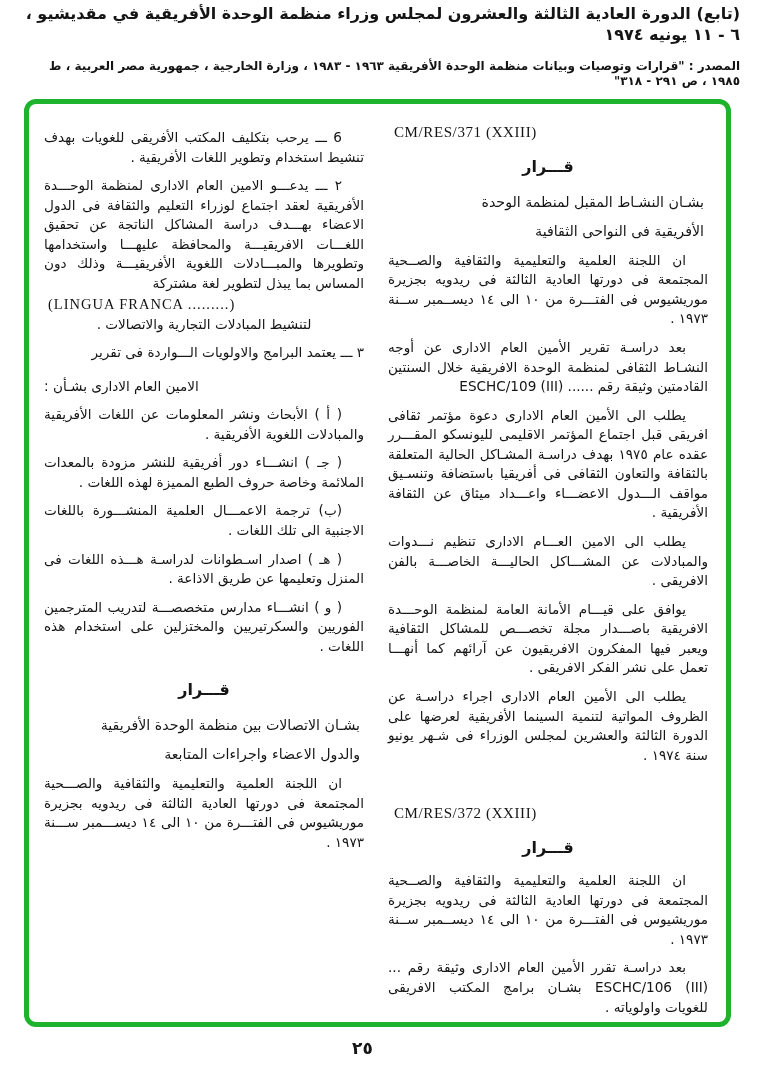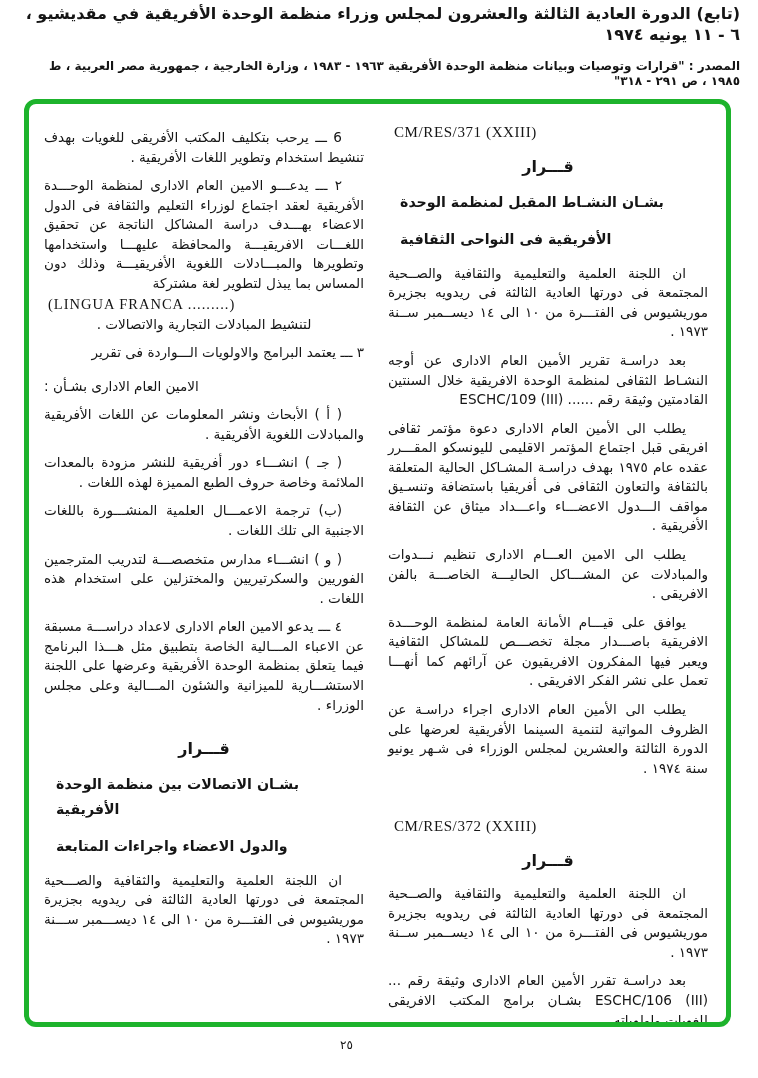--- a/index.html
+++ b/index.html
@@ -74,25 +74,25 @@
     margin: 0 0 6px 0;
     padding-left: 6px;
   }
   .kind {
     text-align: center;
     font-weight: bold;
     font-size: 16px;
     margin: 16px 0 14px 0;
   }
   .subtitle {
-    text-align: left;
-    font-weight: bold;
+    text-align: right;
+    font-weight: normal;
     font-size: 14.2px;
     line-height: 1.75;
-    margin: 12px;
+    margin: 4px;
   }
   .para {
     text-align: justify;
     text-indent: 22px;
     font-size: 13.6px;
     line-height: 1.44;
     margin: 9px 0 0 0;
   }
   .para.first {
     margin-top: 7px;
@@ -118,23 +118,23 @@
     font-size: 13.6px;
     line-height: 1.44;
     margin: 14px 0 0 0;
   }
   .section-gap { margin-top: 40px; }
   .section-gap-sm { margin-top: 24px; }
   
   .page-number {
     position: absolute;
     top: 1038px;
-    left: 340px;
-    font-size: 12px;
-    font-weight: normal;
+    left: 352px;
+    font-size: 17px;
+    font-weight: bold;
     direction: rtl;
   }
 </style>
 </head>
 <body>
 
 <div class="page">
 
   <div class="page-header">
     <div class="hdr-line1">(تابع) الدورة العادية الثالثة والعشرون لمجلس وزراء منظمة الوحدة الأفريقية في مقديشيو ، ٦ - ١١ يونيه ١٩٧٤</div>
@@ -171,22 +171,22 @@
         <section>
           <p class="para" style="margin-top:4px">6 ـــ يرحب بتكليف المكتب الأفريقى للغويات بهدف تنشيط استخدام وتطوير اللغات الأفريقية .</p>
           <p class="para">٢ ـــ يدعـــو الامين العام الادارى لمنظمة الوحـــدة الأفريقية لعقد اجتماع لوزراء التعليم والثقافة فى الدول الاعضاء بهـــدف دراسة المشاكل الناتجة عن تحقيق اللغـــات الافريقيـــة والمحافظة عليهـــا واستخدامها وتطويرها والمبـــادلات اللغوية الأفريقيـــة وذلك دون المساس بما يبذل لتطوير لغة مشتركة</p>
           <div class="lingua-line">(LINGUA FRANCA .........)</div>
           <div class="center-line">لتنشيط المبادلات التجارية والاتصالات .</div>
           <p class="para no-indent">٣ ـــ يعتمد البرامج والاولويات الـــواردة فى تقرير</p>
           <div class="hang-line">الامين العام الادارى بشـأن :</div>
           <p class="para">( أ ) الأبحاث ونشر المعلومات عن اللغات الأفريقية والمبادلات اللغوية الأفريقية .</p>
           <p class="para">( جـ ) انشـــاء دور أفريقية للنشر مزودة بالمعدات الملائمة وخاصة حروف الطبع المميزة لهذه اللغات .</p>
           <p class="para">(ب) ترجمة الاعمـــال العلمية المنشـــورة باللغات الاجنبية الى تلك اللغات .</p>
+          <p class="para">( هـ ) اصدار اسـطوانات لدراسـة هـــذه اللغات فى المنزل وتعليمها عن طريق الاذاعة .</p>
           <p class="para">( و ) انشـــاء مدارس متخصصـــة لتدريب المترجمين الفوريين والسكرتيريين والمختزلين على استخدام هذه اللغات .</p>
-          <p class="para">٤ ـــ يدعو الامين العام الادارى لاعداد دراســـة مسبقة عن الاعباء المـــالية الخاصة بتطبيق مثل هـــذا البرنامج فيما يتعلق بمنظمة الوحدة الأفريقية وعرضها على اللجنة الاستشـــارية للميزانية والشئون المـــالية وعلى مجلس الوزراء .</p>
         </section>
 
         <section class="section-gap-sm">
           <div class="kind">قـــرار</div>
           <div class="subtitle">بشـان الاتصالات بين منظمة الوحدة الأفريقية</div>
           <div class="subtitle">والدول الاعضاء واجراءات المتابعة</div>
           <p class="para first">ان اللجنة العلمية والتعليمية والثقافية والصـــحية المجتمعة فى دورتها العادية الثالثة فى ريدويه بجزيرة موريشيوس فى الفتـــرة من ١٠ الى ١٤ ديســـمبر ســـنة ١٩٧٣ .</p>
         </section>
       </div>
 

